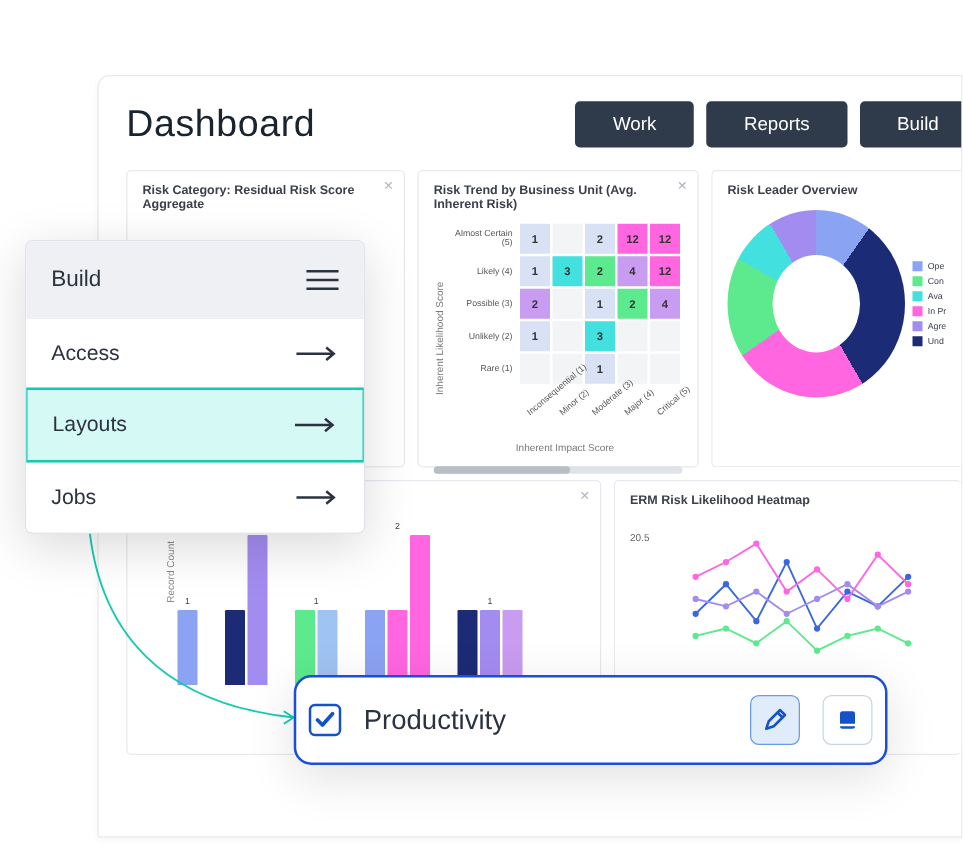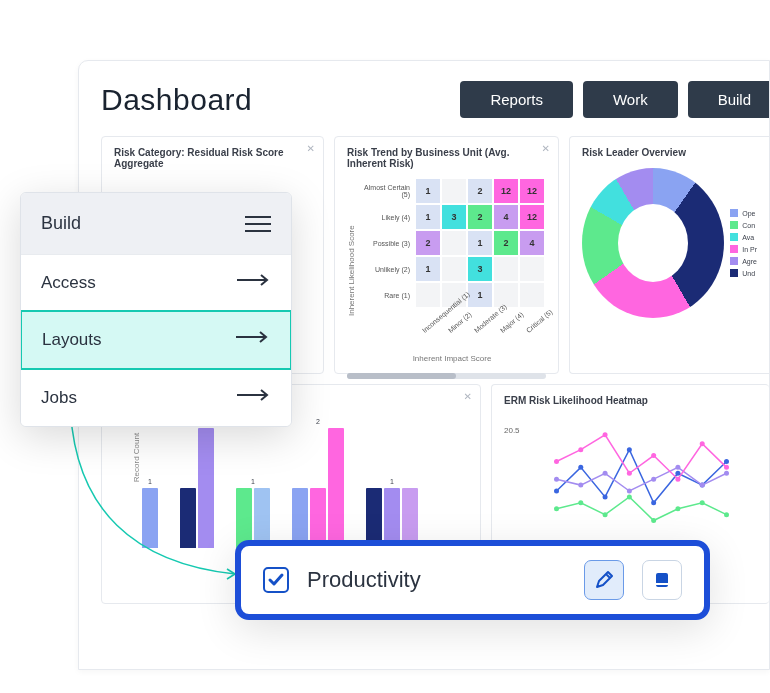--- a/index.html
+++ b/index.html
@@ -58,43 +58,43 @@
   
   .line-wrap { display: flex; gap: 6px; }
   .line-chart { position: relative; flex: 1; height: 130px; margin-top: 10px; }
   .yval { position: absolute; left: 0; font-size: 8px; color: #666; }
   .line-legend { font-size: 8px; display: flex; flex-direction: column; gap: 5px; margin-top: 8px; }
 
   
   .build-menu { position: absolute; left: 20px; top: 192px; width: 272px; background: #fff; border: 1px solid #dfe3e9; border-radius: 6px; box-shadow: 0 10px 40px rgba(0,0,0,0.15); overflow: hidden; z-index: 10; }
   .bm-head { background: #eef0f4; padding: 20px 20px; display: flex; align-items: center; justify-content: space-between; font-size: 18px; font-weight: 500; color: #2b3340; }
   .ham svg { display: block; }
-  .bm-item { padding: 18px 20px; display: flex; align-items: flex-start; justify-content: space-between; font-size: 17px; color: #2b3340; border-top: 1px solid #e8ebef; cursor: pointer; background: #fff; }
+  .bm-item { padding: 18px 20px; display: flex; align-items: center; justify-content: space-between; font-size: 17px; color: #2b3340; border-top: 1px solid #e8ebef; cursor: pointer; background: #fff; }
   .bm-item.selected { background: #d5f9f4; border: 2px solid #16c9b1; margin: -1px; position: relative; }
   .arrow-right svg { display: block; }
 
   
   .connector { position: absolute; left: 60px; top: 394px; width: 200px; height: 190px; z-index: 5; pointer-events: none; }
 
   
-  .prod-pop { position: absolute; left: 235px; top: 540px; width: 475px; background: #fff; border: 6px solid #1d4ed8; border-radius: 14px; padding: 14px 22px; display: flex; align-items: center; gap: 18px; box-shadow: 0 10px 40px rgba(0,0,0,0.12); z-index: 12; }
+  .prod-pop { position: absolute; left: 235px; top: 540px; width: 475px; background: #fff; border: 2px solid #1d4ed8; border-radius: 14px; padding: 14px 10px; display: flex; align-items: center; gap: 18px; box-shadow: 0 10px 40px rgba(0,0,0,0.12); z-index: 12; }
   .chk { width: 26px; height: 26px; border: 2px solid #1551c7; border-radius: 5px; display: flex; align-items: center; justify-content: center; cursor: pointer; }
   .prod-label { font-size: 22px; color: #2b3340; flex: 1; }
   .prod-btn { width: 40px; height: 40px; border: 1px solid #c9d5e4; border-radius: 7px; display: flex; align-items: center; justify-content: center; cursor: pointer; background: #fff; }
   .prod-btn.active { background: #e1ecfb; border-color: #6a9ae8; }
 </style>
 </head>
 <body>
 
 <div class="app">
   <div class="header">
     <div class="page-title">Dashboard</div>
     <div class="header-buttons">
+      <button class="hbtn">Work</button>
       <button class="hbtn">Reports</button>
-      <button class="hbtn">Work</button>
       <button class="hbtn">Build</button>
     </div>
   </div>
 
   <div class="cards">
 
     <div class="card card1">
       <span class="card-close">✕</span>
       <div class="card-title">Risk Category: Residual Risk Score Aggregate</div>
     </div>

